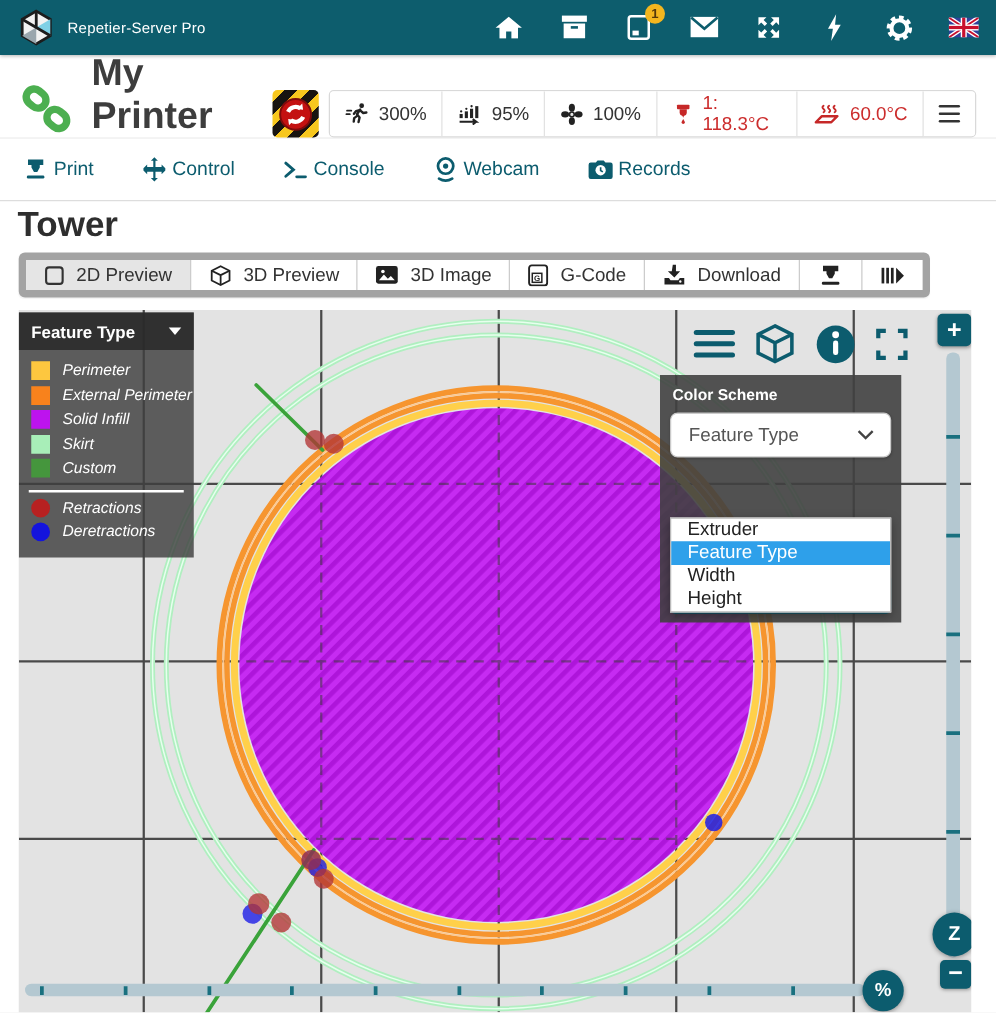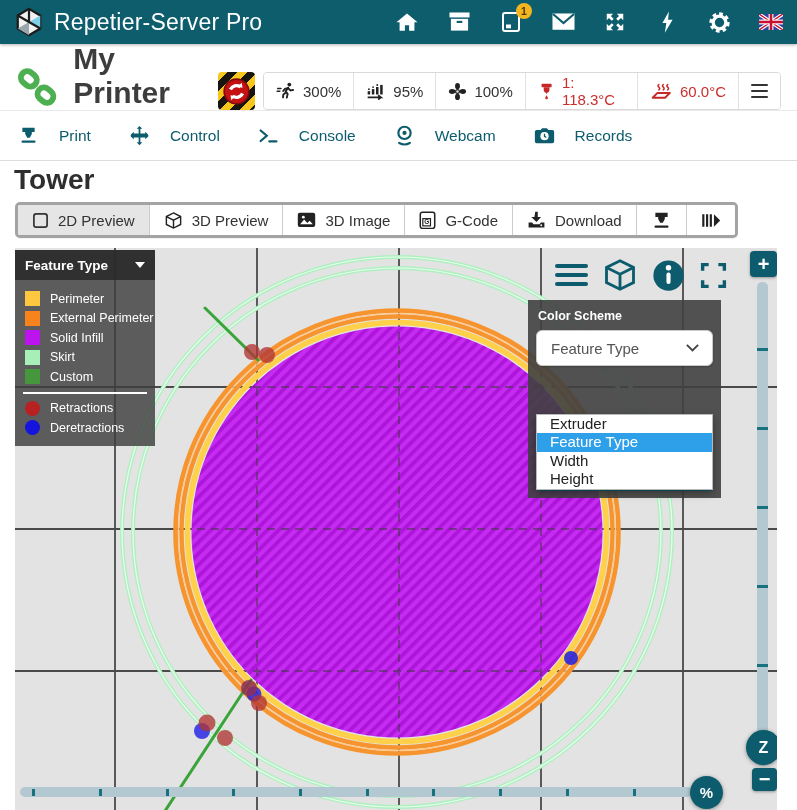--- a/index.html
+++ b/index.html
@@ -3,21 +3,21 @@
 <meta charset="utf-8">
 <style>
   * { margin:0; padding:0; box-sizing:border-box; }
   html,body { width:797px; height:810px; background:#fff; font-family:"Liberation Sans", sans-serif; overflow:hidden; }
   body { position:relative; }
 
   
   .navbar { position:absolute; left:0; top:0; width:797px; height:44px; background:#0d5d6d;
             display:flex; align-items:center; padding:0 14px; box-shadow:0 1px 3px rgba(0,0,0,.3); z-index:40; }
   .nav-logo { width:30px; height:30px; margin-right:10px; }
-  .nav-title { color:#fff; font-size:23px; font-weight:500; letter-spacing:.2px; flex:0 0 auto; }
+  .nav-title { color:#fff; font-size:12px; font-weight:500; letter-spacing:.2px; flex:0 0 auto; }
   .nav-icons { margin-left:auto; display:flex; align-items:center; gap:28px; }
   .nav-icon { width:24px; height:24px; position:relative; display:flex; align-items:center; justify-content:center; cursor:pointer; }
   .nav-badge { position:absolute; top:-7px; right:-9px; min-width:16px; height:16px; border-radius:8px; background:#f3b61f;
                color:#54380a; font-size:10.5px; font-weight:bold; display:flex; align-items:center; justify-content:center; padding:0 4px; }
 
   
   .printer-header { position:absolute; left:0; top:44px; width:797px; height:67px; background:#fff;
                     display:flex; align-items:flex-end; padding:0 16px; border-bottom:1px solid #eaeaea; }
   .link-icon { width:44px; height:44px; margin-right:14px; }
   .printer-name { font-size:30px; font-weight:600; color:#3d3d3d; }
@@ -28,41 +28,41 @@
   .status-group { display:flex; align-items:stretch; height:38px; border:1px solid #d9d9d9; border-radius:4px; background:#fff; overflow:hidden; }
   .status-cell { display:flex; align-items:center; gap:7px; padding:0 12px; border-left:1px solid #e2e2e2; font-size:15px; color:#333; cursor:pointer; background:#fff; }
   .status-cell:first-child { border-left:none; }
   .status-cell.red { color:#cc2d2d; }
   .menu-bars { display:flex; flex-direction:column; gap:3.5px; }
   .menu-bars i { display:block; width:17px; height:2.6px; background:#333; border-radius:1px; }
 
   
   .tabbar { position:absolute; left:0; top:111px; width:797px; height:50px; background:#fff;
             display:flex; align-items:center; gap:38px; padding:0 18px; border-bottom:1px solid #ddd; }
-  .tab { display:flex; align-items:center; gap:20px; color:#0c5c6e; font-size:15.5px; cursor:pointer; }
+  .tab { display:flex; align-items:center; gap:4px; color:#0c5c6e; font-size:15.5px; cursor:pointer; }
 
   
   .job-title { position:absolute; left:14px; top:164px; font-size:28px; font-weight:700; color:#2e2e2e; }
-  .btn-group { position:absolute; left:15px; top:202px; height:36px; display:flex; border:3px solid #a3a3a3; border-radius:5px; background:#fff; overflow:hidden; box-shadow:0 1px 1px rgba(0,0,0,.05); }
+  .btn-group { position:absolute; left:15px; top:202px; height:36px; display:flex; border:6px solid #a3a3a3; border-radius:5px; background:#fff; overflow:hidden; box-shadow:0 1px 1px rgba(0,0,0,.05); }
   .vbtn { display:flex; align-items:center; justify-content:center; gap:9px; padding:0 14px; font-size:15px; color:#333;
           border-left:1px solid #ccc; background:#fff; cursor:pointer; white-space:nowrap; }
   .vbtn:first-child { border-left:none; }
   .vbtn.active { background:#e5e5e5; }
 
   
   .preview { position:absolute; left:15px; top:248px; width:762px; height:562px; background:#e3e3e3; overflow:hidden; }
   .gcode-svg { position:absolute; left:0; top:0; }
 
   
   .legend { position:absolute; left:0; top:2px; width:140px; background:rgba(62,62,62,.82); color:#fff; z-index:5; }
   .legend-header { height:30px; background:rgba(40,40,40,.85); display:flex; align-items:center; padding:0 10px; cursor:pointer; }
   .legend-title { font-size:13.5px; font-weight:bold; flex:1; }
   .legend-caret { width:0; height:0; border-left:5px solid transparent; border-right:5px solid transparent; border-top:6px solid #fff; margin-left:8px; }
   .legend-body { padding:9px 0 8px; }
-  .legend-row { display:flex; align-items:center; height:19.5px; padding-left:10px; }
+  .legend-row { display:flex; align-items:flex-start; height:19.5px; padding-left:10px;font-style:italic; }
   .legend-row .swatch { width:15px; height:15px; margin-right:10px; flex:0 0 auto; }
   .legend-row .dot { width:15px; height:15px; border-radius:50%; margin-right:10px; flex:0 0 auto; }
   .legend-row span { font-size:12.5px; white-space:nowrap; }
   .legend-sep { height:2px; background:#fff; margin:5px 8px 5px 8px; }
 
   
   .pv-toolbar { position:absolute; left:540px; top:10px; width:170px; height:34px; display:flex; align-items:center; gap:14px; z-index:5; }
   .pv-ico { cursor:pointer; display:flex; align-items:center; justify-content:center; }
   .burger { display:flex; flex-direction:column; gap:4.5px; }
   .burger i { display:block; width:33px; height:4.6px; border-radius:2.3px; background:#0c5c6e; }

